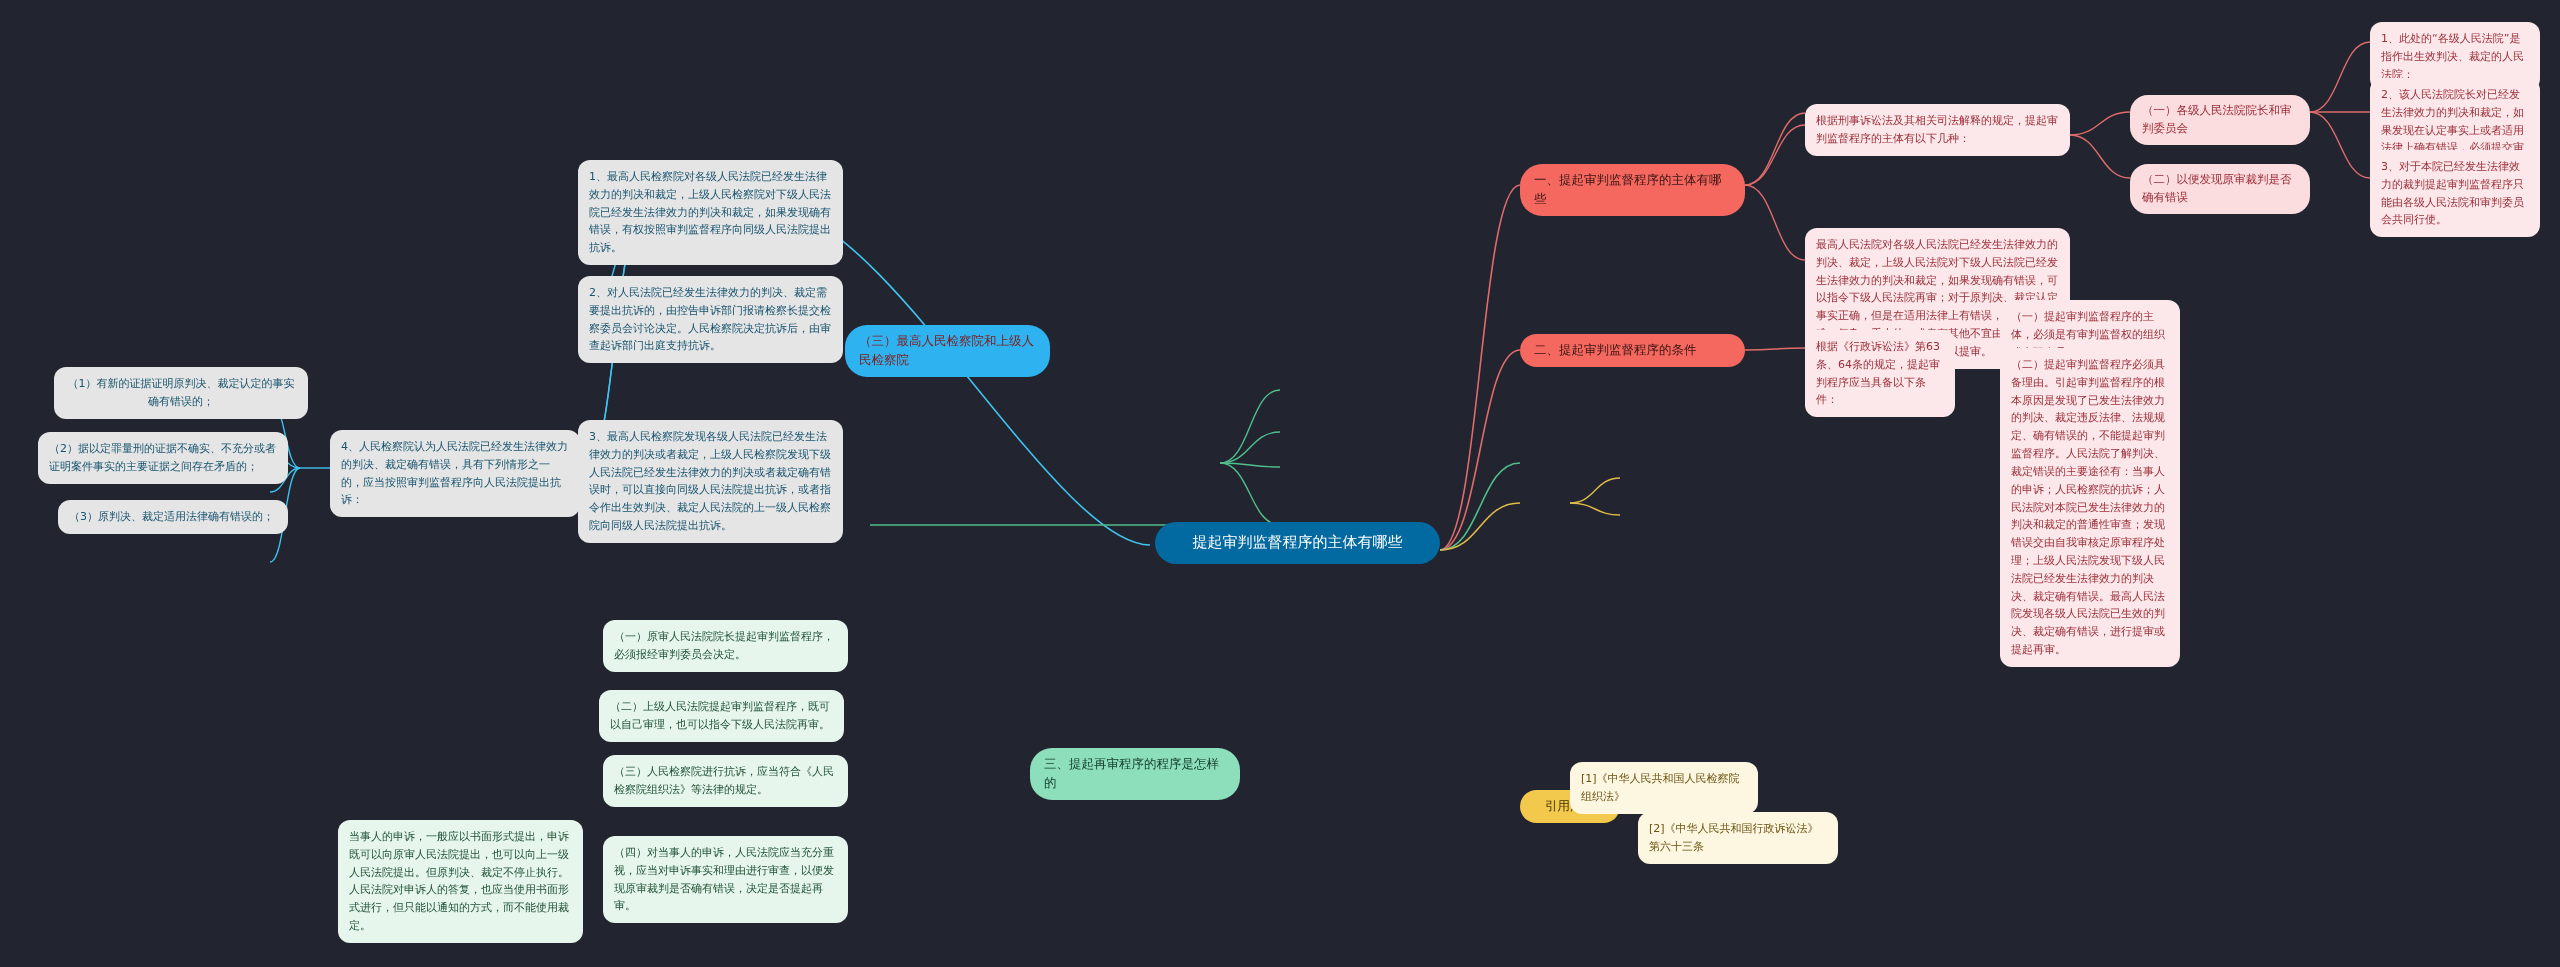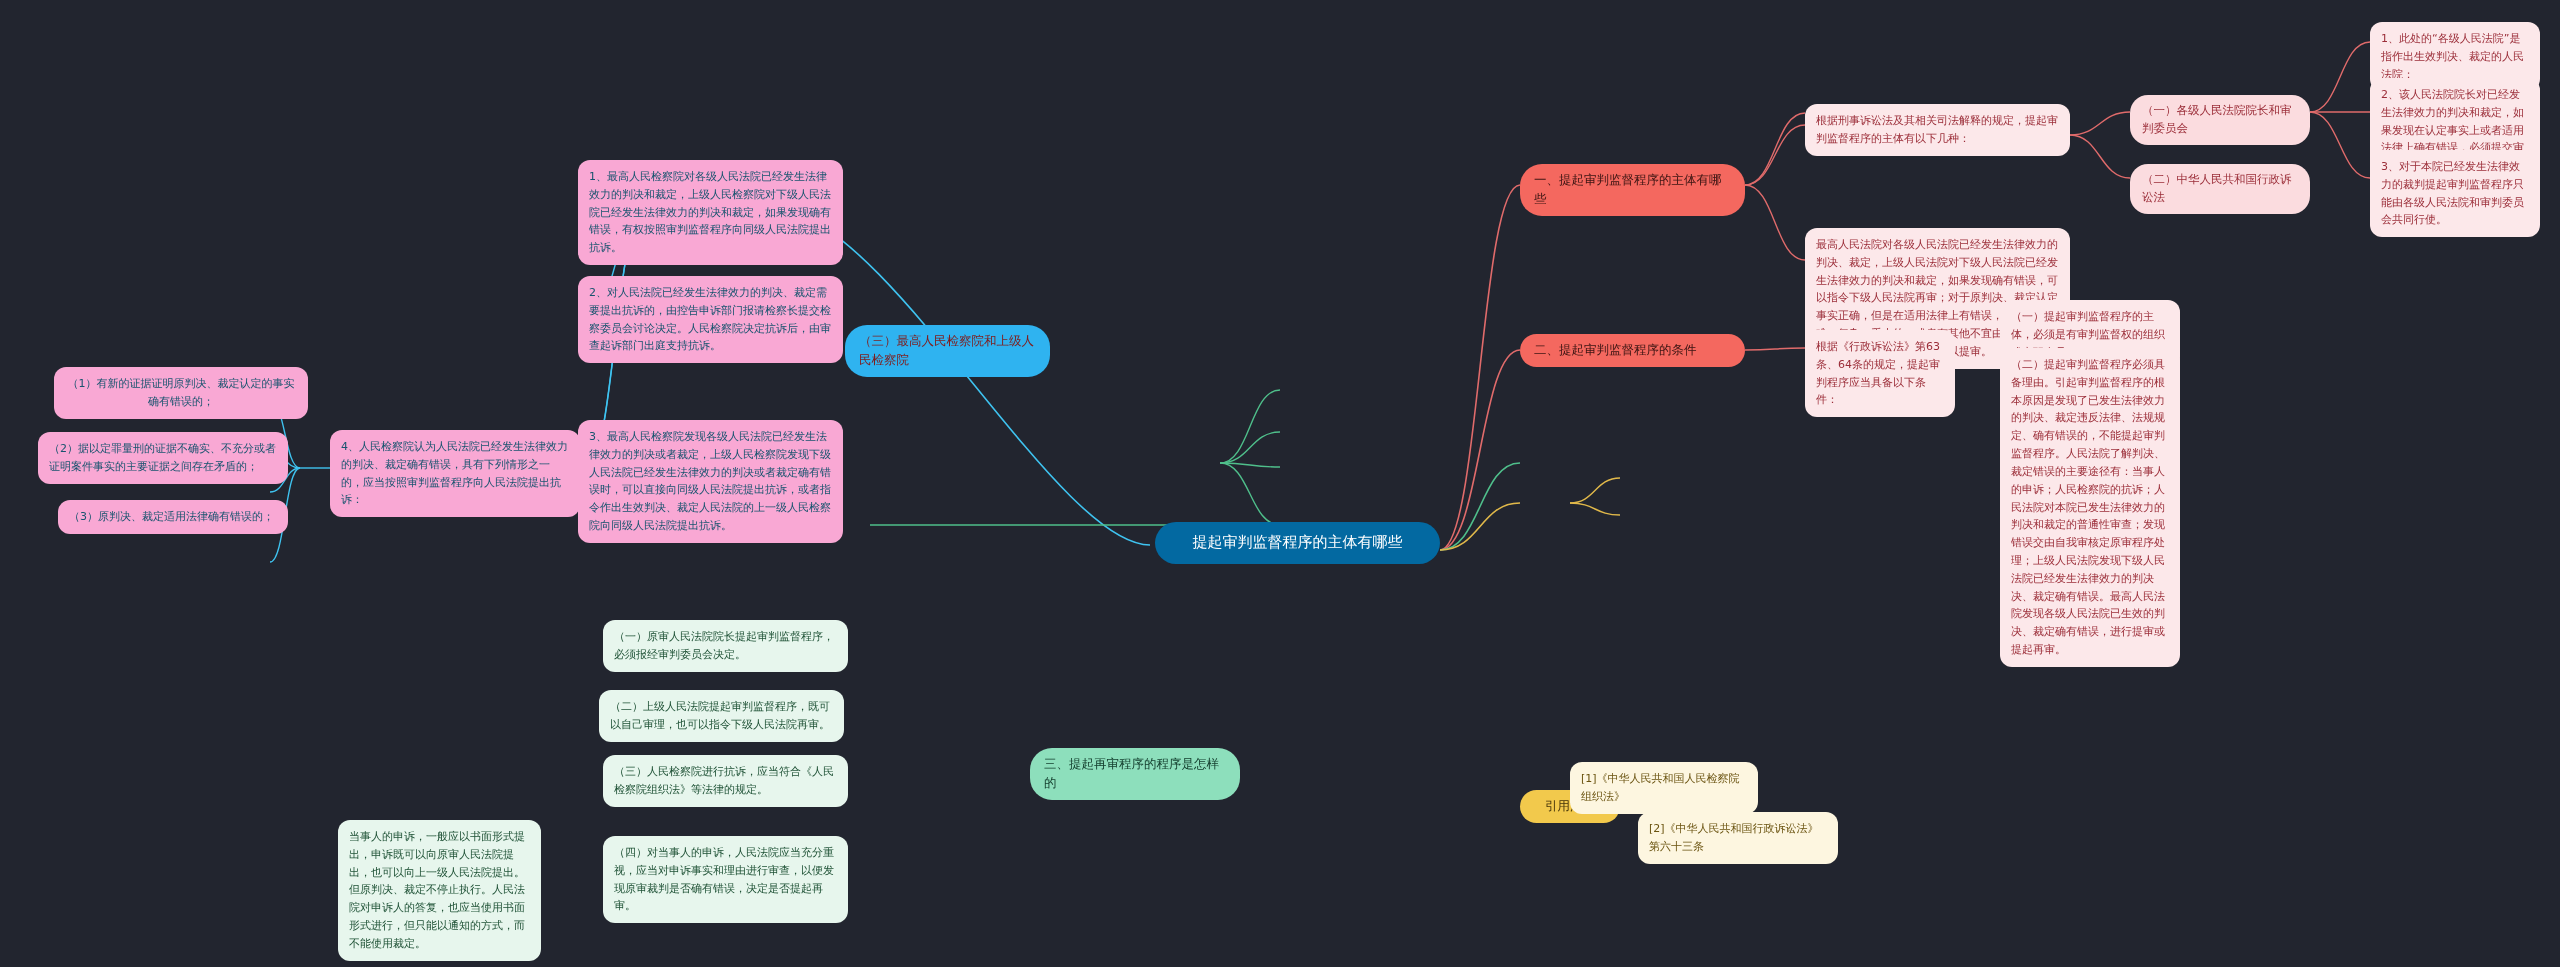--- a/index.html
+++ b/index.html
@@ -44,21 +44,21 @@
   .branch.yellow { background: #f2c94c; color: #46350a; }
   .branch.blue   { background: #2fb3f0; color: #7f1d1d; }
 
   
   .card {
     padding: 8px 11px;
     font-size: 11px;
     border-radius: 12px;
     line-height: 1.62;
   }
-  .card.blue  { background: #f9a8d4; color: #17536e; }
+  .card.blue  { background: #e5e5e5; color: #17536e; }
   .card.pink  { background: #fce8ea; color: #9b2d38; }
   .card.green { background: #e7f6ed; color: #1f5236; }
   .card.yellowish { background: #fdf6e0; color: #6a5310; }
 
   .pill-sub {
     padding: 7px 12px;
     font-size: 11.5px;
     border-radius: 18px;
     line-height: 1.55;
   }
@@ -112,21 +112,21 @@
   </svg>
 
   <div class="node root" style="left:1155px; top:522px; width:285px;">提起审判监督程序的主体有哪些</div>
 
   <div class="node branch red" style="left:1520px; top:164px; width:225px;">一、提起审判监督程序的主体有哪些</div>
 
   <div class="node card pink" style="left:1805px; top:104px; width:265px;">根据刑事诉讼法及其相关司法解释的规定，提起审判监督程序的主体有以下几种：</div>
 
   <div class="node pill-sub pink" style="left:2130px; top:95px; width:180px;">（一）各级人民法院院长和审判委员会</div>
 
-  <div class="node pill-sub pink" style="left:2130px; top:164px; width:180px;">（二）中华人民共和国行政诉讼法</div>
+  <div class="node pill-sub pink" style="left:2130px; top:164px; width:180px;">（二）以便发现原审裁判是否确有错误</div>
 
   <div class="node card pink" style="left:2370px; top:22px; width:170px;">1、此处的“各级人民法院”是指作出生效判决、裁定的人民法院；</div>
 
   <div class="node card pink" style="left:2370px; top:78px; width:170px;">2、该人民法院院长对已经发生法律效力的判决和裁定，如果发现在认定事实上或者适用法律上确有错误，必须提交审判委员会处理；</div>
 
   <div class="node card pink" style="left:2370px; top:150px; width:170px;">3、对于本院已经发生法律效力的裁判提起审判监督程序只能由各级人民法院和审判委员会共同行使。</div>
 
   <div class="node card pink" style="left:1805px; top:228px; width:265px;">最高人民法院对各级人民法院已经发生法律效力的判决、裁定，上级人民法院对下级人民法院已经发生法律效力的判决和裁定，如果发现确有错误，可以指令下级人民法院再审；对于原判决、裁定认定事实正确，但是在适用法律上有错误，或者案情疑难、复杂、重大的，或者有其他不宜由原审人民法院审理的情况的案件，也可以提审。</div>
 
   <div class="node branch red" style="left:1520px; top:334px; width:225px;">二、提起审判监督程序的条件</div>
@@ -140,21 +140,21 @@
   <div class="node branch green" style="left:1030px; top:748px; width:210px;">三、提起再审程序的程序是怎样的</div>
 
   <div class="node card green" style="left:603px; top:620px; width:245px;">（一）原审人民法院院长提起审判监督程序，必须报经审判委员会决定。</div>
 
   <div class="node card green" style="left:599px; top:690px; width:245px;">（二）上级人民法院提起审判监督程序，既可以自己审理，也可以指令下级人民法院再审。</div>
 
   <div class="node card green" style="left:603px; top:755px; width:245px;">（三）人民检察院进行抗诉，应当符合《人民检察院组织法》等法律的规定。</div>
 
   <div class="node card green" style="left:603px; top:836px; width:245px;">（四）对当事人的申诉，人民法院应当充分重视，应当对申诉事实和理由进行审查，以便发现原审裁判是否确有错误，决定是否提起再审。</div>
 
-  <div class="node card green" style="left:338px; top:820px; width:203px;">当事人的申诉，一般应以书面形式提出，申诉既可以向原审人民法院提出，也可以向上一级人民法院提出。但原判决、裁定不停止执行。人民法院对申诉人的答复，也应当使用书面形式进行，但只能以通知的方式，而不能使用裁定。</div>
+  <div class="node card green" style="left:338px; top:820px; width:245px;">当事人的申诉，一般应以书面形式提出，申诉既可以向原审人民法院提出，也可以向上一级人民法院提出。但原判决、裁定不停止执行。人民法院对申诉人的答复，也应当使用书面形式进行，但只能以通知的方式，而不能使用裁定。</div>
 
   <div class="node branch yellow" style="left:1520px; top:790px; width:100px; text-align:center;">引用法条</div>
 
   <div class="node card yellowish" style="left:1570px; top:762px; width:188px;">[1]《中华人民共和国人民检察院组织法》</div>
 
   <div class="node card yellowish" style="left:1638px; top:812px; width:200px;">[2]《中华人民共和国行政诉讼法》第六十三条</div>
 
   <div class="node branch blue" style="left:845px; top:325px; width:205px;">（三）最高人民检察院和上级人民检察院</div>
 
   <div class="node card blue" style="left:578px; top:160px; width:265px;">1、最高人民检察院对各级人民法院已经发生法律效力的判决和裁定，上级人民检察院对下级人民法院已经发生法律效力的判决和裁定，如果发现确有错误，有权按照审判监督程序向同级人民法院提出抗诉。</div>

